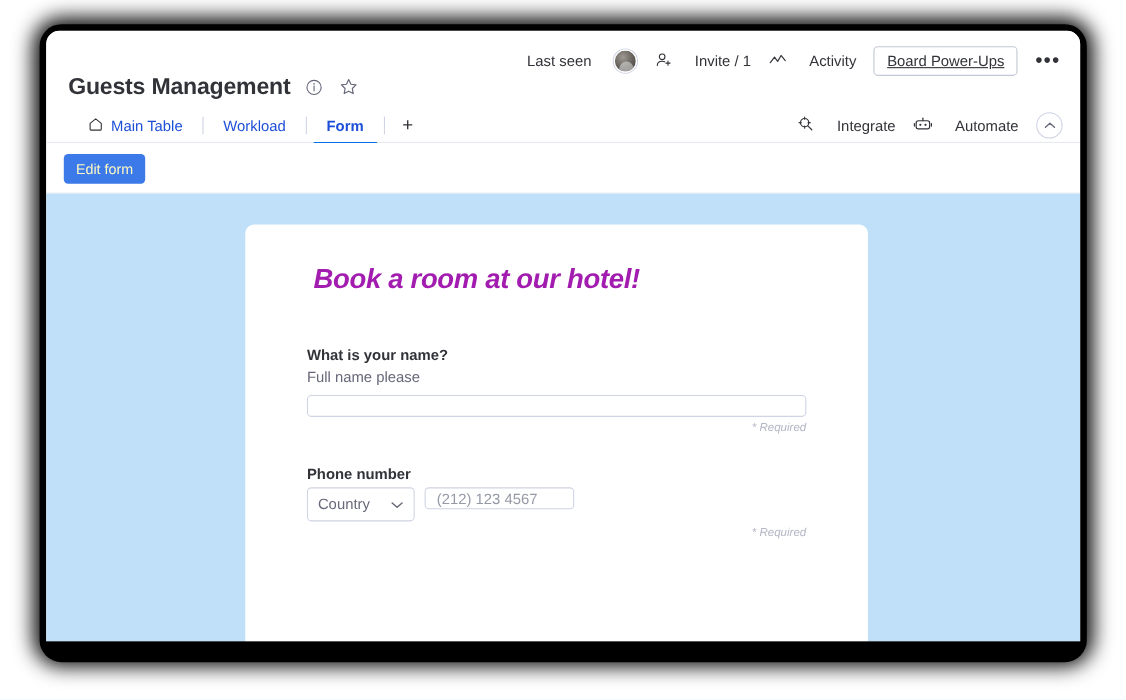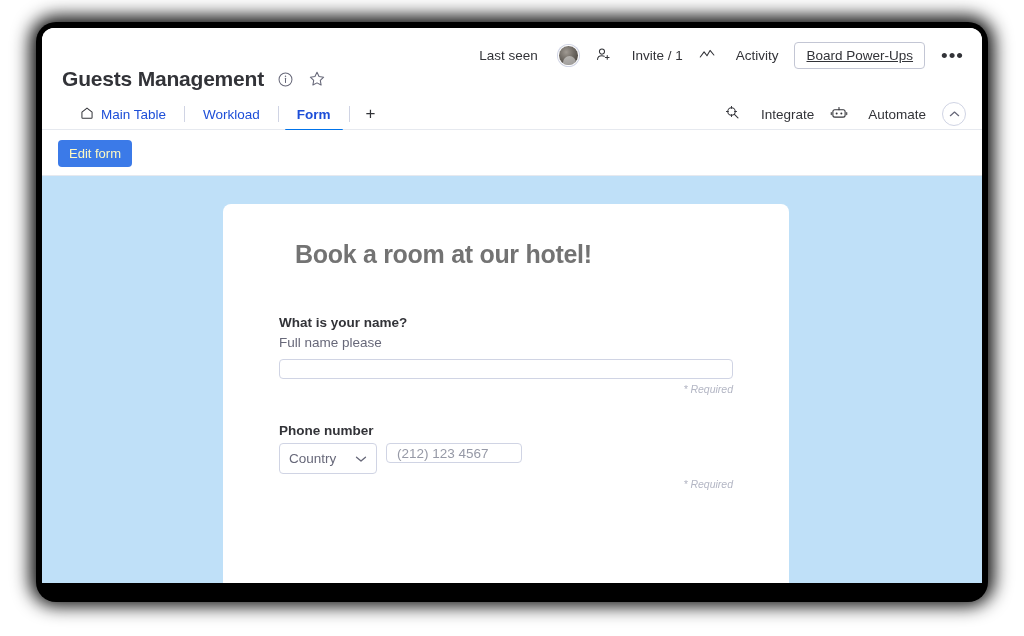--- a/index.html
+++ b/index.html
@@ -204,23 +204,24 @@
     left: 181px; top: 28px;
     width: 566px;
     min-height: 380px;
     background: #ffffff;
     border-radius: 8px 8px 0 0;
     padding: 36px 56px 0 56px;
   }
   .form-title {
     font-size: 25px;
     font-weight: bold;
-    color: #737373;
+    color: #a21caf;
     letter-spacing: -0.3px;
-    margin: 0 0 46px 16px;
+    margin: 0 0 46px 6px;
+    font-style: italic;
   }
   .field { margin-bottom: 6px; }
   .field-label {
     font-size: 13.5px;
     font-weight: bold;
     color: #323338;
     margin-bottom: 5px;
   }
   .field-sub {
     font-size: 13.5px;

